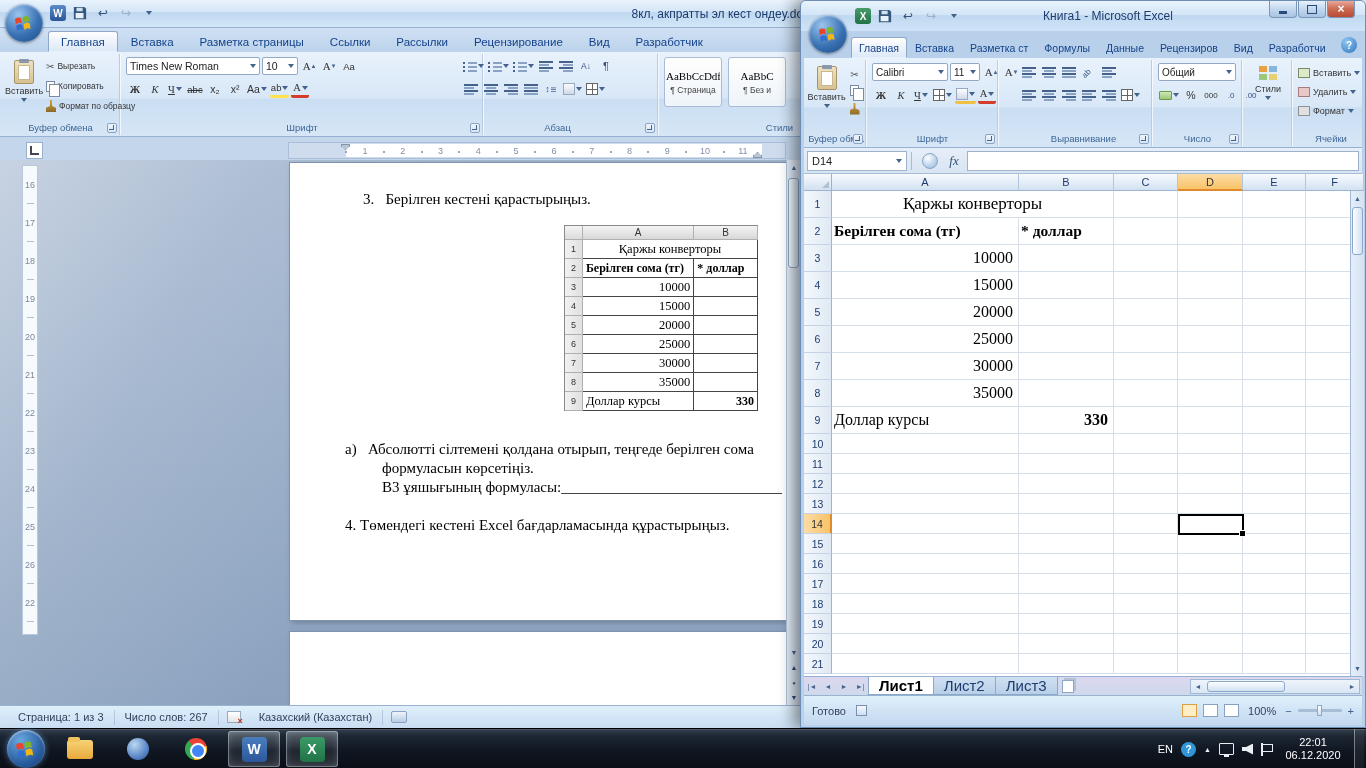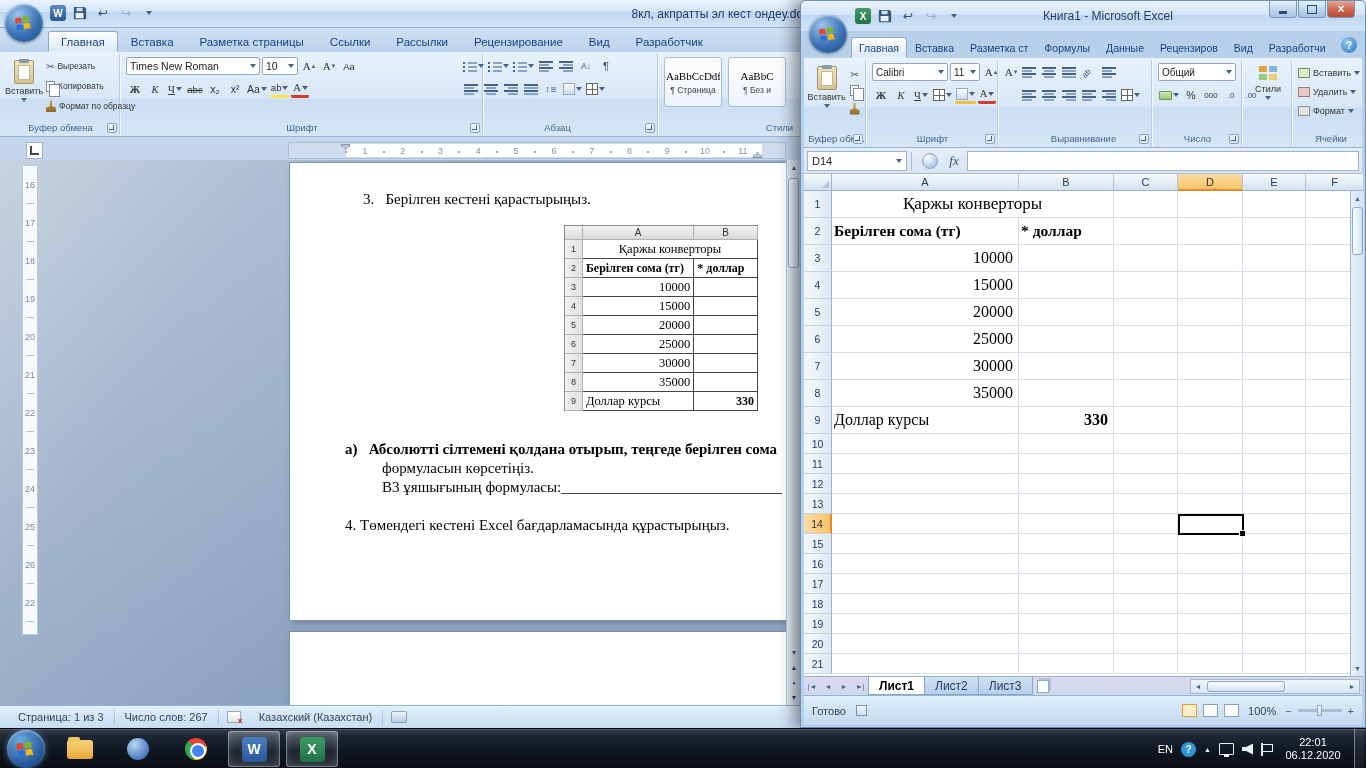--- a/index.html
+++ b/index.html
@@ -99,21 +99,21 @@
 .rh-marker-r{position:absolute;left:464px;top:9px;width:9px;height:6px;background:#b8c4d4;border:1px solid #8494ac;clip-path:polygon(50% 0,100% 60%,100% 100%,0 100%,0 60%);}
 
 .docarea{position:absolute;left:0;top:160px;right:0;height:545px;background:linear-gradient(120deg,rgba(255,255,255,.40) 0%,rgba(255,255,255,.14) 16%,rgba(255,255,255,0) 34%),linear-gradient(#a2b5ce,#8ba2bf);overflow:hidden;}
 .ruler-v{position:absolute;left:22px;top:5px;width:16px;height:470px;background:#f7fafd;border:1px solid #b9c8dc;}
 .rv-num{height:38px;display:flex;align-items:center;justify-content:center;font-size:9px;color:#7a8aa0;position:relative;}
 .rv-num::after{content:"";position:absolute;bottom:0;left:4px;width:7px;height:1px;background:#b0c0d4;}
 .page{position:absolute;left:290px;top:3px;width:497px;height:457px;background:#fff;box-shadow:0 0 0 1px #7d93b2,2px 2px 6px rgba(0,0,0,.28);font-family:"Liberation Serif","DejaVu Serif",serif;font-size:15px;color:#000;}
 .page2{position:absolute;left:290px;top:472px;width:497px;height:73px;background:#fff;box-shadow:0 0 0 1px #7d93b2,2px 2px 6px rgba(0,0,0,.28);}
 .page>div{position:absolute;white-space:pre;}
 .p-item3{left:73px;top:28px;text-align:center;}
-.p-a{left:55px;top:278px;font-weight:bold;}
+.p-a{left:55px;top:278px;}
 .p-a2{left:92px;top:297px;}
 .p-a3{left:92px;top:316px;display:flex;width:400px;white-space:nowrap;}
 .p-a3 .uline{flex:1;overflow:hidden;white-space:nowrap;}
 .p-item4{left:55px;top:354px;}
 
 .dt{left:274px;top:62px;width:194px;border-left:1px solid #8a8a8a;border-top:1px solid #8a8a8a;white-space:normal;}
 .dtr{display:flex;height:19px;}
 .dthdr{height:14px;}
 .dt-corner{width:18px;background:linear-gradient(#f4f4f4,#dcdcdc);border-right:1px solid #b0b0b0;border-bottom:1px solid #b0b0b0;}
 .dt-colhdr{background:linear-gradient(#f4f4f4,#d8d8d8);border-right:1px solid #b0b0b0;border-bottom:1px solid #b0b0b0;font-family:"Liberation Sans",sans-serif;font-size:10px;color:#333;display:flex;align-items:center;justify-content:center;}
@@ -195,21 +195,21 @@
 .xv-thumb{position:absolute;left:1px;right:1px;top:16px;height:48px;background:linear-gradient(90deg,#fdfeff,#cfe0f2);border:1px solid #8ca8c8;border-radius:3px;}
 .sb.xda{bottom:0;}.sb.xda::before{content:"▼";}
 
 .x-sheettabs{position:absolute;left:3px;right:3px;top:675px;height:19px;background:linear-gradient(#dcd8ee,#cfd9ec);border-top:1px solid #96b1d2;display:flex;align-items:stretch;}
 .nav{width:16px;display:flex;align-items:center;justify-content:center;font-size:7px;color:#44628c;}
 .nav.first::before{content:"|◄";}
 .nav.prev::before{content:"◄";}
 .nav.next::before{content:"►";}
 .nav.last::before{content:"►|";}
 .sheet-strip{display:flex;}
-.sheettab{padding:0 10px;font-size:12px;color:#1e3c6e;background:linear-gradient(#cfe0f2,#b8cfe8);border:1px solid #8ca8c8;border-top:none;margin-right:-1px;display:flex;align-items:center;}
+.sheettab{padding:0 10px;font-size:15px;color:#1e3c6e;background:linear-gradient(#cfe0f2,#b8cfe8);border:1px solid #8ca8c8;border-top:none;margin-right:-1px;display:flex;align-items:center;}
 .sheettab.active{background:#fff;font-weight:bold;color:#000;}
 .newsheet{width:22px;display:flex;align-items:center;justify-content:center;}
 .newsheet::before{content:"";width:10px;height:11px;background:#fff;border:1px solid #8ca8c8;box-shadow:2px -2px 0 rgba(140,168,200,.5);}
 .x-hscroll{position:absolute;right:2px;top:2px;width:170px;height:15px;background:linear-gradient(#eef4fb,#d8e6f4);border:1px solid #a0b8d8;display:flex;align-items:center;}
 .x-hscroll .hb{width:14px;text-align:center;font-size:7px;color:#44628c;}
 .xh-thumb{width:78px;height:11px;background:linear-gradient(#fdfeff,#cfe0f2);border:1px solid #8ca8c8;border-radius:3px;margin-left:2px;}
 
 .x-status{position:absolute;left:3px;right:3px;top:694px;height:30px;background:linear-gradient(#dff0fb,#c3d8f0);border-top:1px solid #98b2d2;display:flex;align-items:center;font-size:11px;color:#33425c;padding:0 8px;}
 .ic-macro{width:11px;height:11px;border:1px solid #7a90ae;background:linear-gradient(#f4f8fc,#cfe0f2);margin-left:10px;}
 .x-status-right{margin-left:auto;display:flex;align-items:center;gap:6px;}

